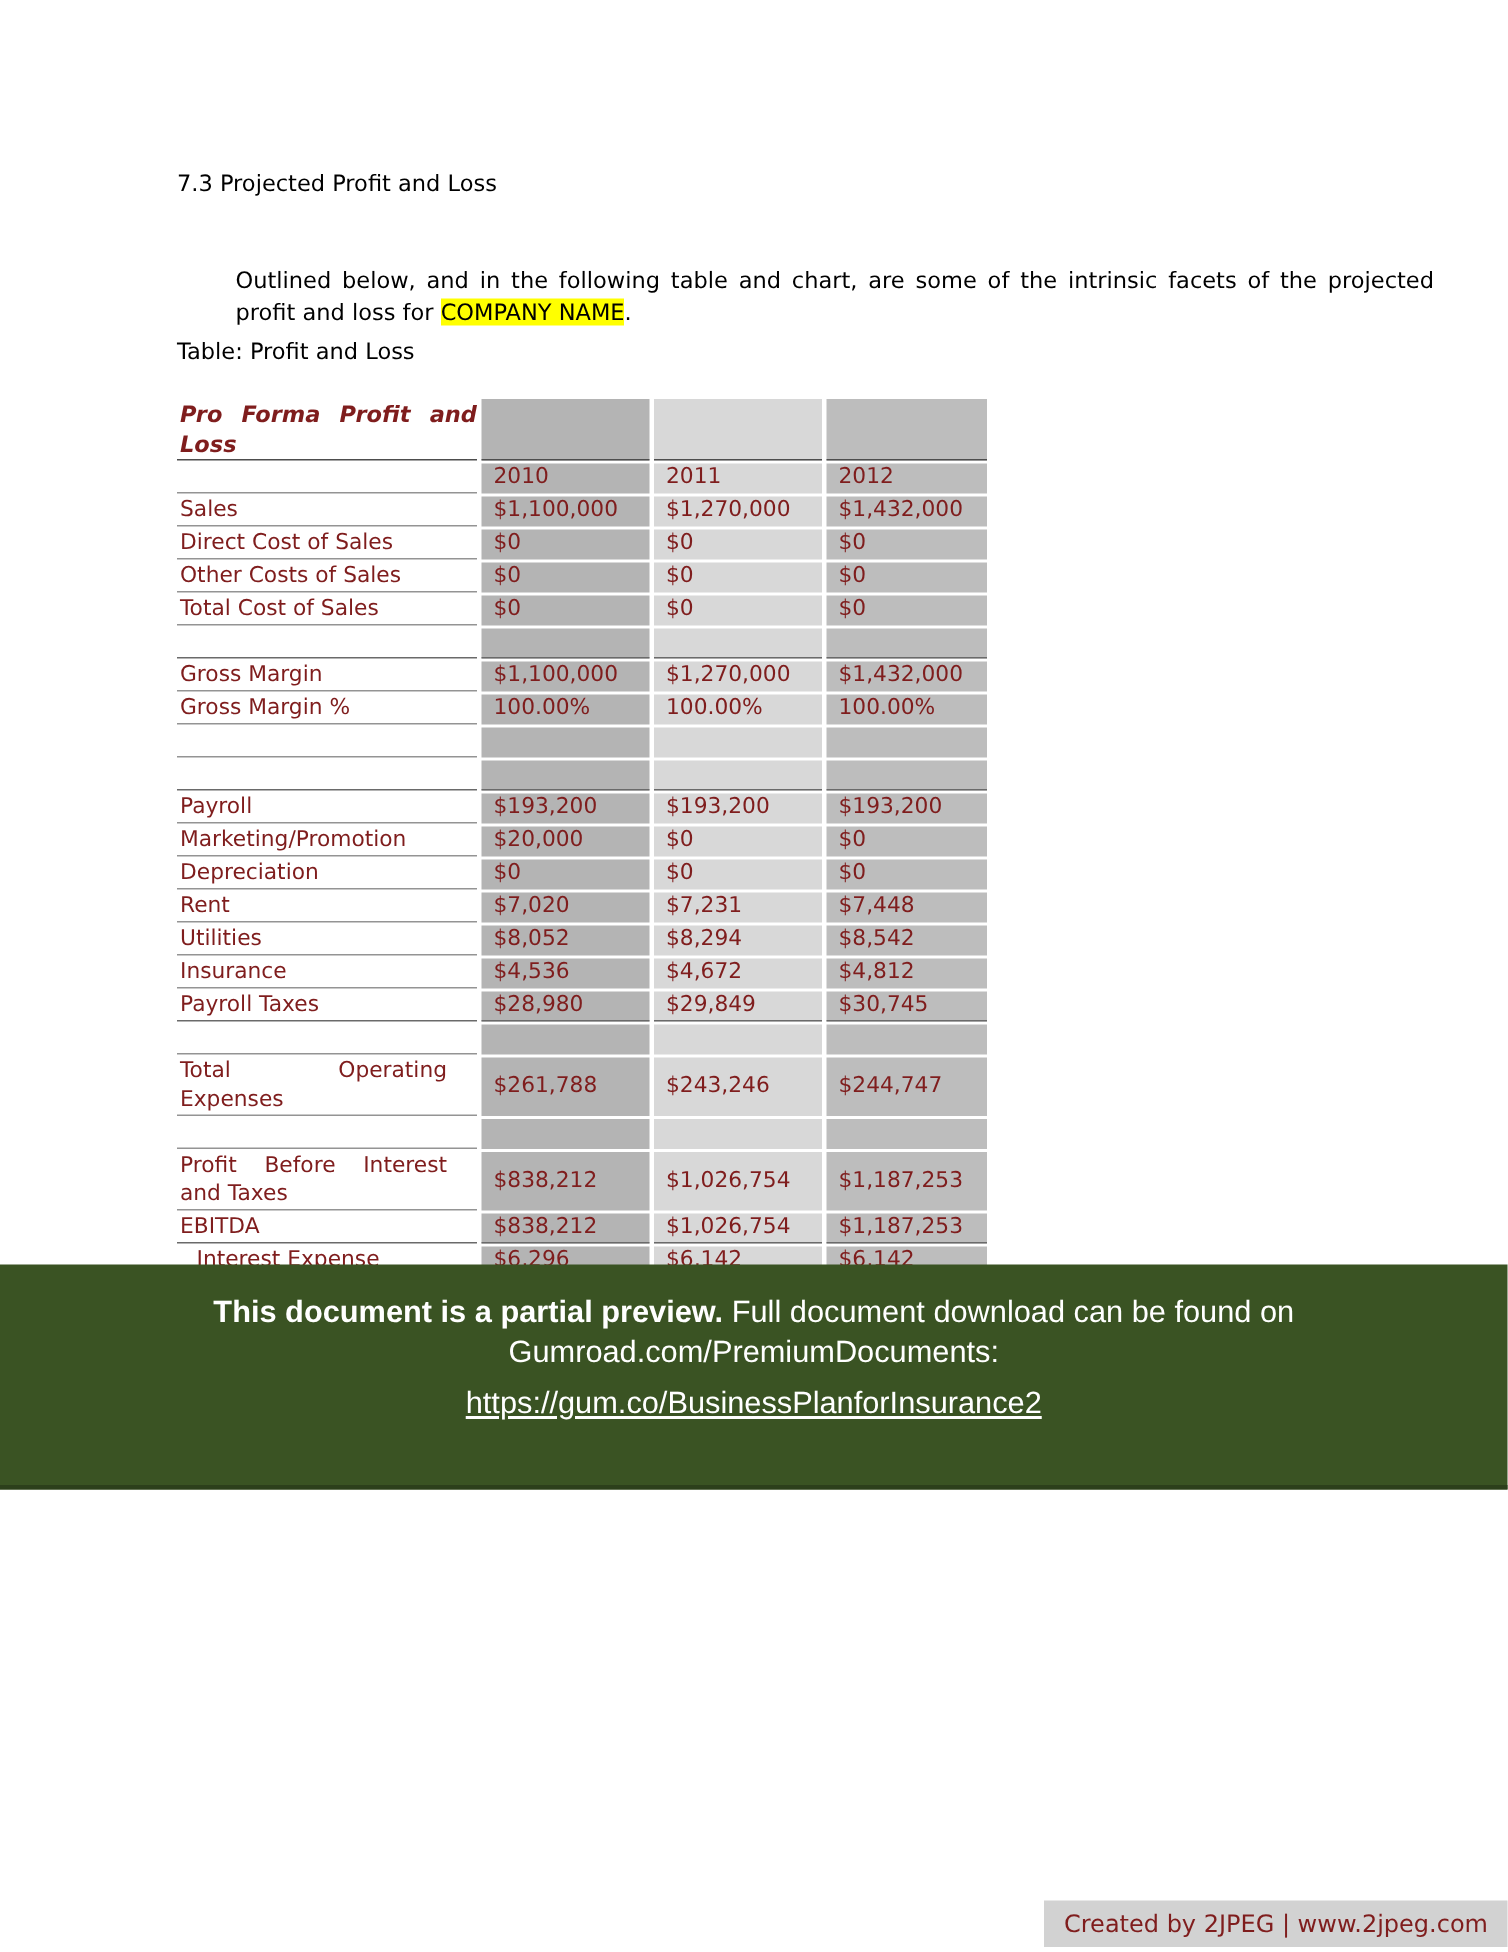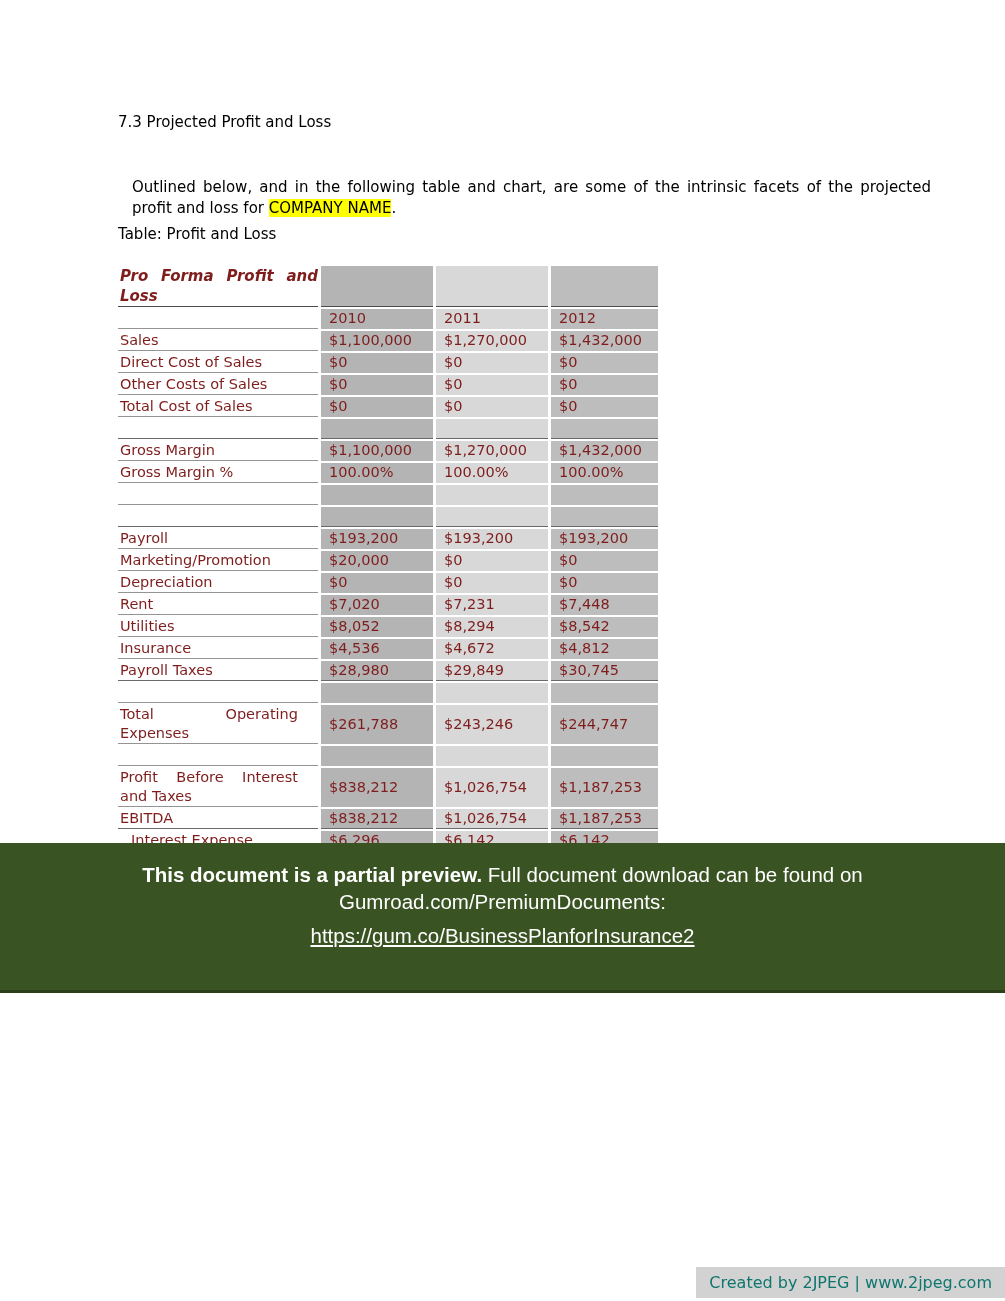--- a/index.html
+++ b/index.html
@@ -4,21 +4,21 @@
 <style>
   html,body { margin:0; padding:0; }
   body {
     width:1005px; height:1301px; position:relative;
     background:#ffffff; color:#000;
     font-family:"DejaVu Sans", sans-serif;
     overflow:hidden;
   }
 
   .heading   { position:absolute; left:118px; top:113px; font-size:15px;text-align:right; }
-  .intro     { position:absolute; left:132px; top:162px; width:799px;
+  .intro     { position:absolute; left:157px; top:162px; width:799px;
                font-size:15px; line-height:20.5px; text-align:justify; }
   .hl        { background:var(--hl,#ffff00); }
   .caption   { position:absolute; left:118px; top:225px; font-size:15px;text-align:center; }
 
   
   .pnl { position:absolute; left:115px; top:264px;
          border-collapse:separate; border-spacing:3px 2px;
          table-layout:fixed; font-size:14.5px; color:#7f1d1d; }
   .pnl td { height:19px; line-height:19px; padding:0 0 0 0;
             vertical-align:middle; white-space:nowrap; overflow:hidden;
@@ -46,21 +46,21 @@
             border-bottom:3px solid #2c3f1b;
             text-align:center; color:#ffffff;
             font-family:"Liberation Sans", sans-serif; }
   .banner p { margin:0 auto; width:844px; font-size:20.5px; line-height:27px; }
   .banner-link { display:inline-block; margin-top:9px; color:#ffffff;
                  font-size:20.5px; text-decoration:underline; }
 
   
   .watermark { position:absolute; top:1267px; right:0; height:31px;
                line-height:31px; padding:0 13px;
-               background:#d2d2d2; color:#0f766e; font-size:16px; }
+               background:#d2d2d2; color:#7f1d1d; font-size:16px; }
 </style>
 </head>
 <body>
 
 <div class="heading">7.3 Projected Profit and Loss</div>
 
 <p class="intro"><span>Outlined below, and in the following table and chart, are some of the intrinsic facets of the projected profit and loss for </span><span class="hl">COMPANY NAME</span><span>.</span></p>
 
 <div class="caption">Table: Profit and Loss</div>
 

